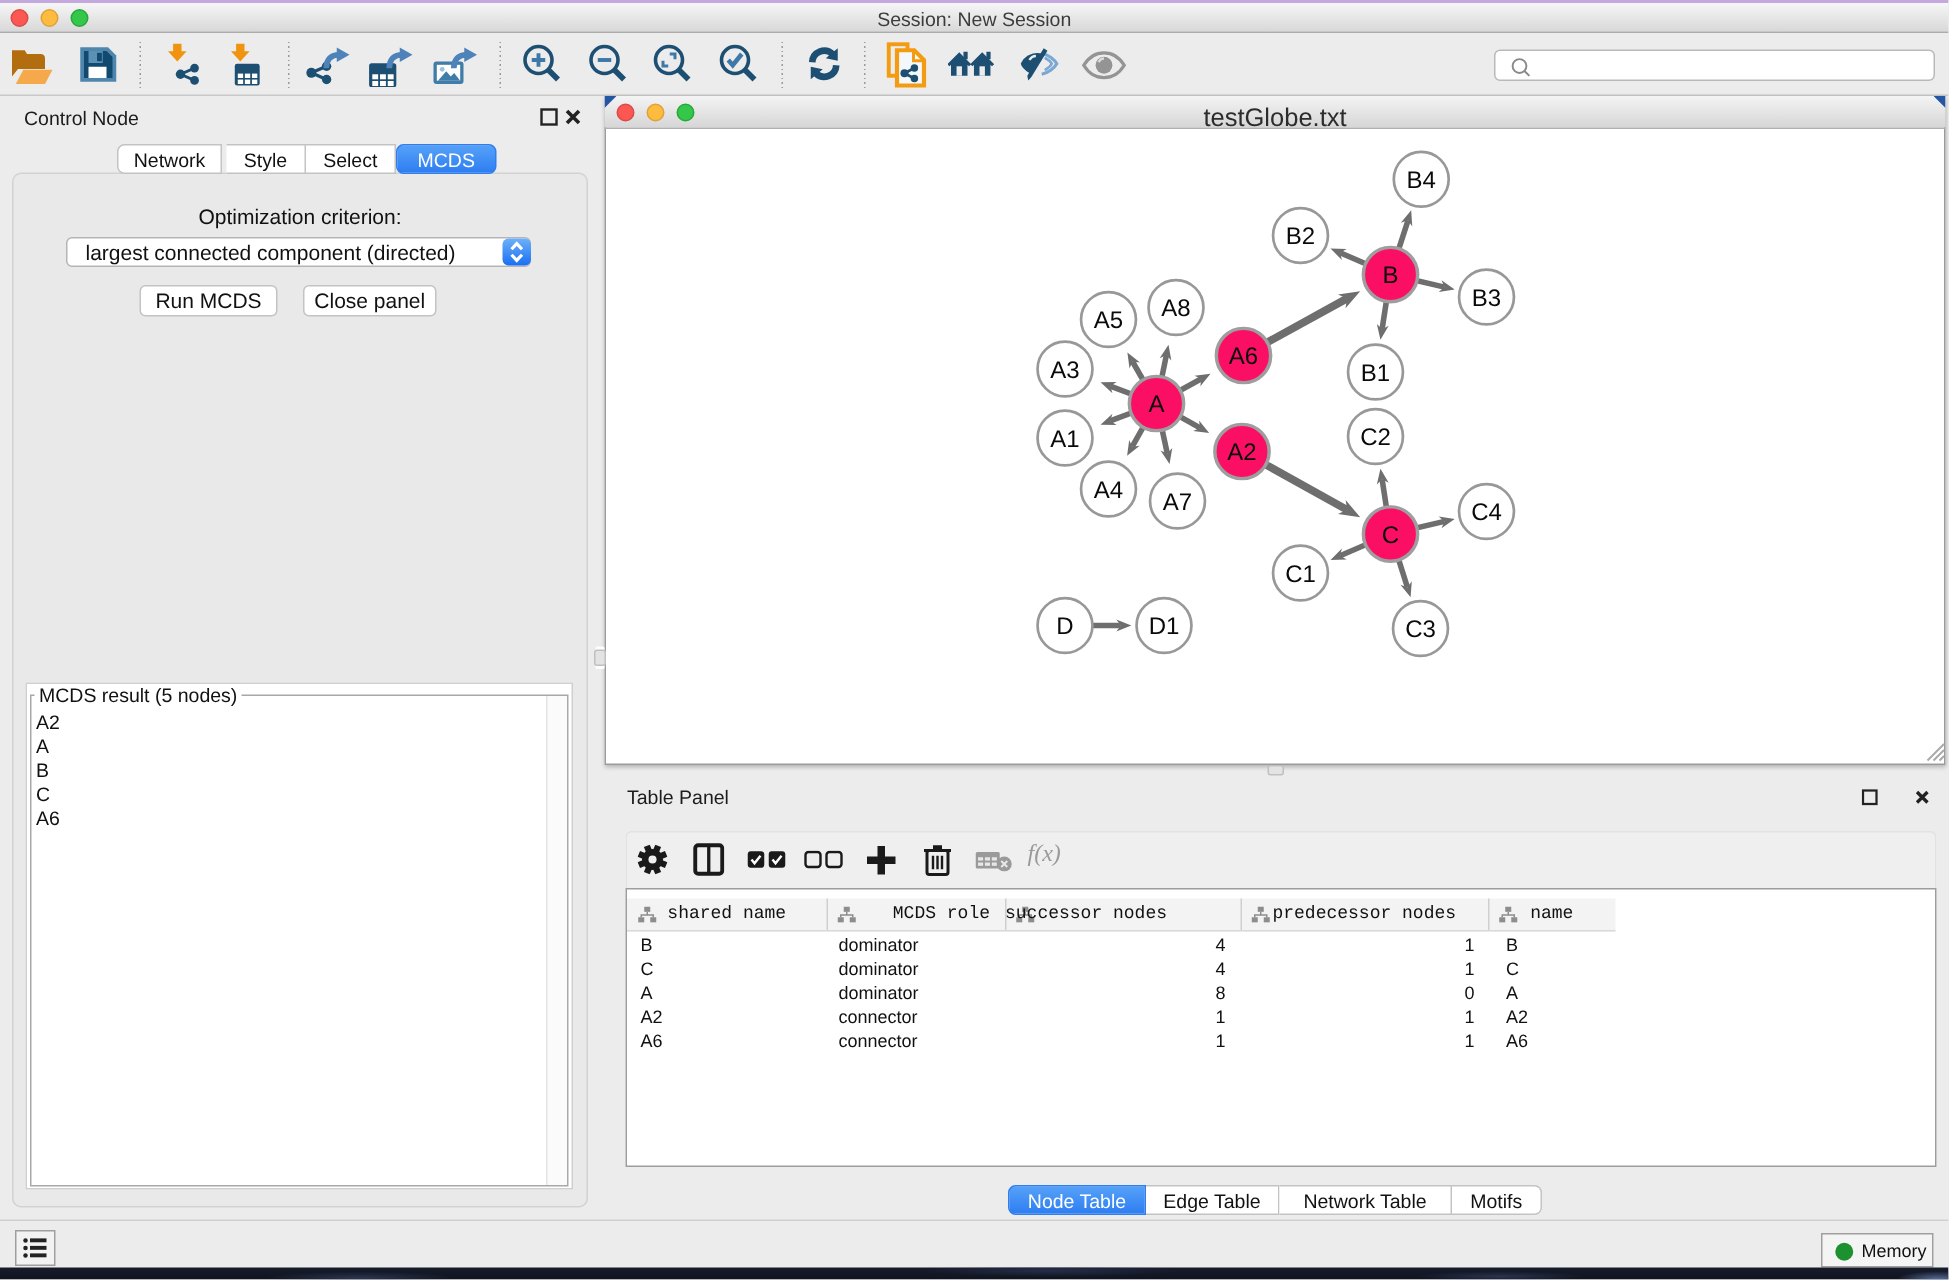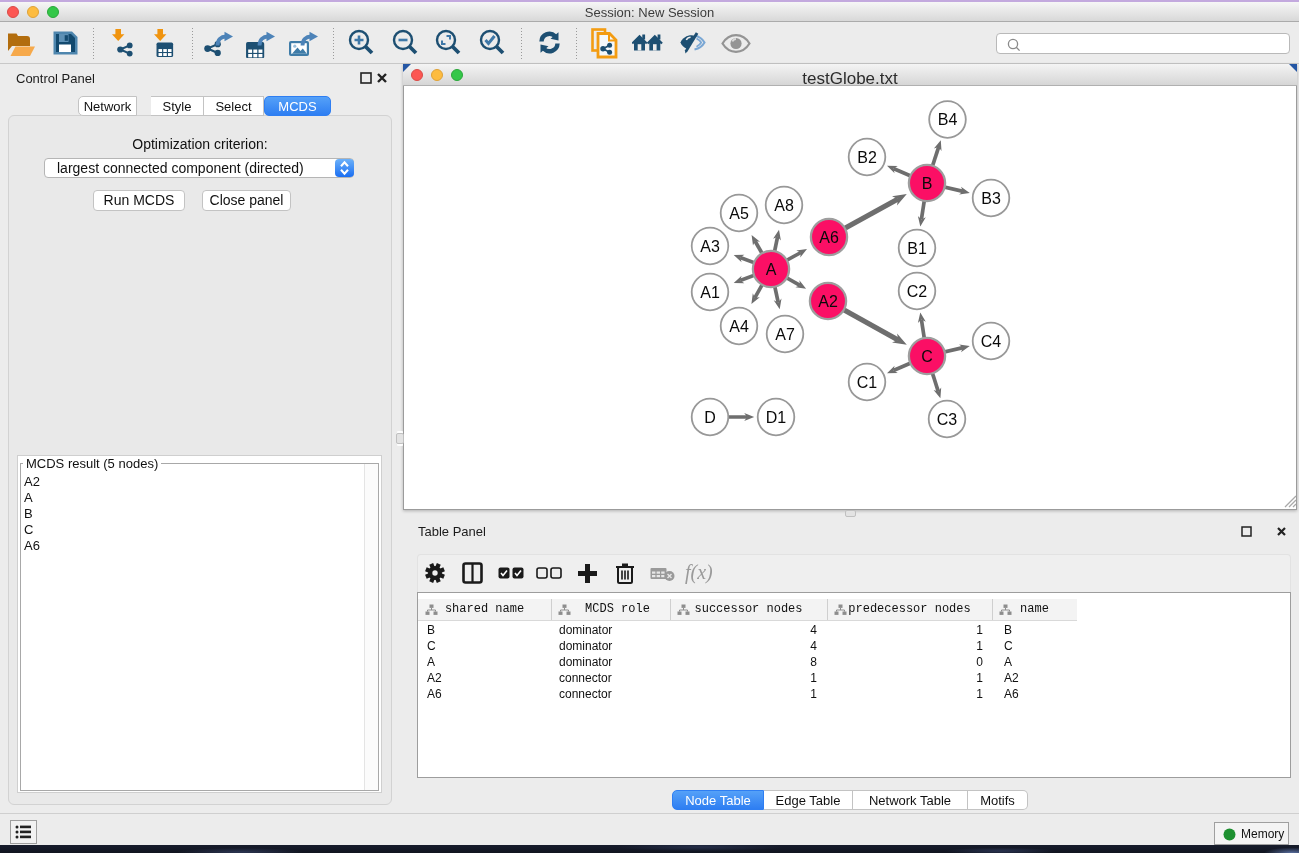--- a/index.html
+++ b/index.html
@@ -213,27 +213,27 @@
       <path d="M11.5 8.5 C12 7 13.5 6 15 6" fill="none" stroke="#d9d9d9" stroke-width="1.8"></path>
     </svg>
 </div>
 <div id="searchbox" class="abs">
 <svg width="18" height="18" style="position:absolute;left:8px;top:2px" viewBox="0 0 18 18">
       <circle cx="8" cy="8" r="4.6" fill="none" stroke="#8a8a8a" stroke-width="1.3"></circle>
       <line x1="11.3" y1="11.3" x2="14.6" y2="14.6" stroke="#8a8a8a" stroke-width="1.3"></line>
     </svg>
 </div>
 
-<div id="cp-title" class="abs">Control Panel</div>
+<div id="cp-title" class="abs">Control Node</div>
 <svg class="abs" style="left:360px;top:72px" width="28" height="13" viewBox="0 0 28 13">
     <rect x="1" y="1" width="10" height="10" fill="none" stroke="#222" stroke-width="1.6"></rect>
     <path d="M18 2 L26 10 M26 2 L18 10" stroke="#222" stroke-width="2.4"></path>
   </svg>
 <div id="cp-inner" class="abs"></div>
-<div class="tabbtn abs" style="left:78px;width:59px;border-radius:5px 0 0 5px;">Network</div>
+<div class="tabbtn abs" style="left:78px;width:70px;border-radius:5px 0 0 5px;">Network</div>
 <div class="tabbtn abs" style="left:151px;width:53px;border-left:none;">Style</div>
 <div class="tabbtn abs" style="left:204px;width:60px;border-left:none;border-radius:0 0 0 0;">Select</div>
 <div id="tab-mcds" class="tabbtn abs" style="left:264px;width:67px;">MCDS</div>
 <div id="optlabel" class="abs">Optimization criterion:</div>
 <div id="dropdown" class="abs">largest connected component (directed)</div>
 <div id="dropbtn" class="abs"><svg width="19" height="18" viewBox="0 0 19 18">
       <path d="M6 7.2 L9.5 3.4 L13 7.2" fill="none" stroke="#fff" stroke-width="2.1"></path>
       <path d="M6 10.8 L9.5 14.6 L13 10.8" fill="none" stroke="#fff" stroke-width="2.1"></path>
     </svg></div>
 <div class="btn abs" style="left:93px;top:190px;width:92px;">Run MCDS</div>
@@ -406,21 +406,21 @@
           <rect x="6.6" y="4.5" width="3.4" height="2.2"></rect>
           <rect x="11.2" y="4.5" width="3.4" height="2.2"></rect>
           <rect x="2" y="8" width="3.4" height="2.2"></rect>
           <rect x="6.6" y="8" width="3.4" height="2.2"></rect>
           <rect x="11.2" y="8" width="3.4" height="2.2"></rect>
         </g>
         <circle cx="19.5" cy="9" r="5"></circle>
         <path d="M17.5 7 L21.5 11 M21.5 7 L17.5 11" stroke="#e7e7e7" stroke-width="1.4"></path>
       </g>
     </svg>
-<div style="position:absolute;left:685px;top:561px;font-family:'Liberation Serif',serif;font-style:italic;font-size:20px;color:#9a9a9a;">f(x)</div>
+<div style="position:absolute;left:685px;top:561px;font-family:'Liberation Serif',serif;font-style:italic;font-size:16px;color:#9a9a9a;">f(x)</div>
 </div>
 <div id="tablebox" class="abs"></div>
 <div id="thead" class="abs">
 <div style="position:absolute;left:7px;top:0;">
       <svg width="13" height="12" viewBox="0 0 13 12" style="position:absolute;top:5px">
         <g fill="#8d8d8d">
           <rect x="4.5" y="0.5" width="4" height="3.4"></rect>
           <rect x="0.5" y="7.5" width="4" height="3.4"></rect>
           <rect x="8.5" y="7.5" width="4" height="3.4"></rect>
           <path d="M6.5 4 L6.5 6 M2.5 7.5 L2.5 6 L10.5 6 L10.5 7.5" fill="none" stroke="#8d8d8d" stroke-width="1"></path>
@@ -432,33 +432,33 @@
 <div style="position:absolute;left:140px;top:0;">
       <svg width="13" height="12" viewBox="0 0 13 12" style="position:absolute;top:5px">
         <g fill="#8d8d8d">
           <rect x="4.5" y="0.5" width="4" height="3.4"></rect>
           <rect x="0.5" y="7.5" width="4" height="3.4"></rect>
           <rect x="8.5" y="7.5" width="4" height="3.4"></rect>
           <path d="M6.5 4 L6.5 6 M2.5 7.5 L2.5 6 L10.5 6 L10.5 7.5" fill="none" stroke="#8d8d8d" stroke-width="1"></path>
         </g>
       </svg>
     </div>
-<div class="th" style="left:140px;width:119px;text-align:center;">MCDS role</div>
+<div class="th" style="left:123px;width:119px;text-align:right;">MCDS role</div>
 <div class="thsep" style="left:252px;"></div>
 <div style="position:absolute;left:259px;top:0;">
       <svg width="13" height="12" viewBox="0 0 13 12" style="position:absolute;top:5px">
         <g fill="#8d8d8d">
           <rect x="4.5" y="0.5" width="4" height="3.4"></rect>
           <rect x="0.5" y="7.5" width="4" height="3.4"></rect>
           <rect x="8.5" y="7.5" width="4" height="3.4"></rect>
           <path d="M6.5 4 L6.5 6 M2.5 7.5 L2.5 6 L10.5 6 L10.5 7.5" fill="none" stroke="#8d8d8d" stroke-width="1"></path>
         </g>
       </svg>
     </div>
-<div class="th" style="left:240px;width:157px;text-align:center;padding-left:24px;">successor nodes</div>
+<div class="th" style="left:252px;width:157px;text-align:left;">successor nodes</div>
 <div class="thsep" style="left:409px;"></div>
 <div style="position:absolute;left:416px;top:0;">
       <svg width="13" height="12" viewBox="0 0 13 12" style="position:absolute;top:5px">
         <g fill="#8d8d8d">
           <rect x="4.5" y="0.5" width="4" height="3.4"></rect>
           <rect x="0.5" y="7.5" width="4" height="3.4"></rect>
           <rect x="8.5" y="7.5" width="4" height="3.4"></rect>
           <path d="M6.5 4 L6.5 6 M2.5 7.5 L2.5 6 L10.5 6 L10.5 7.5" fill="none" stroke="#8d8d8d" stroke-width="1"></path>
         </g>
       </svg>

